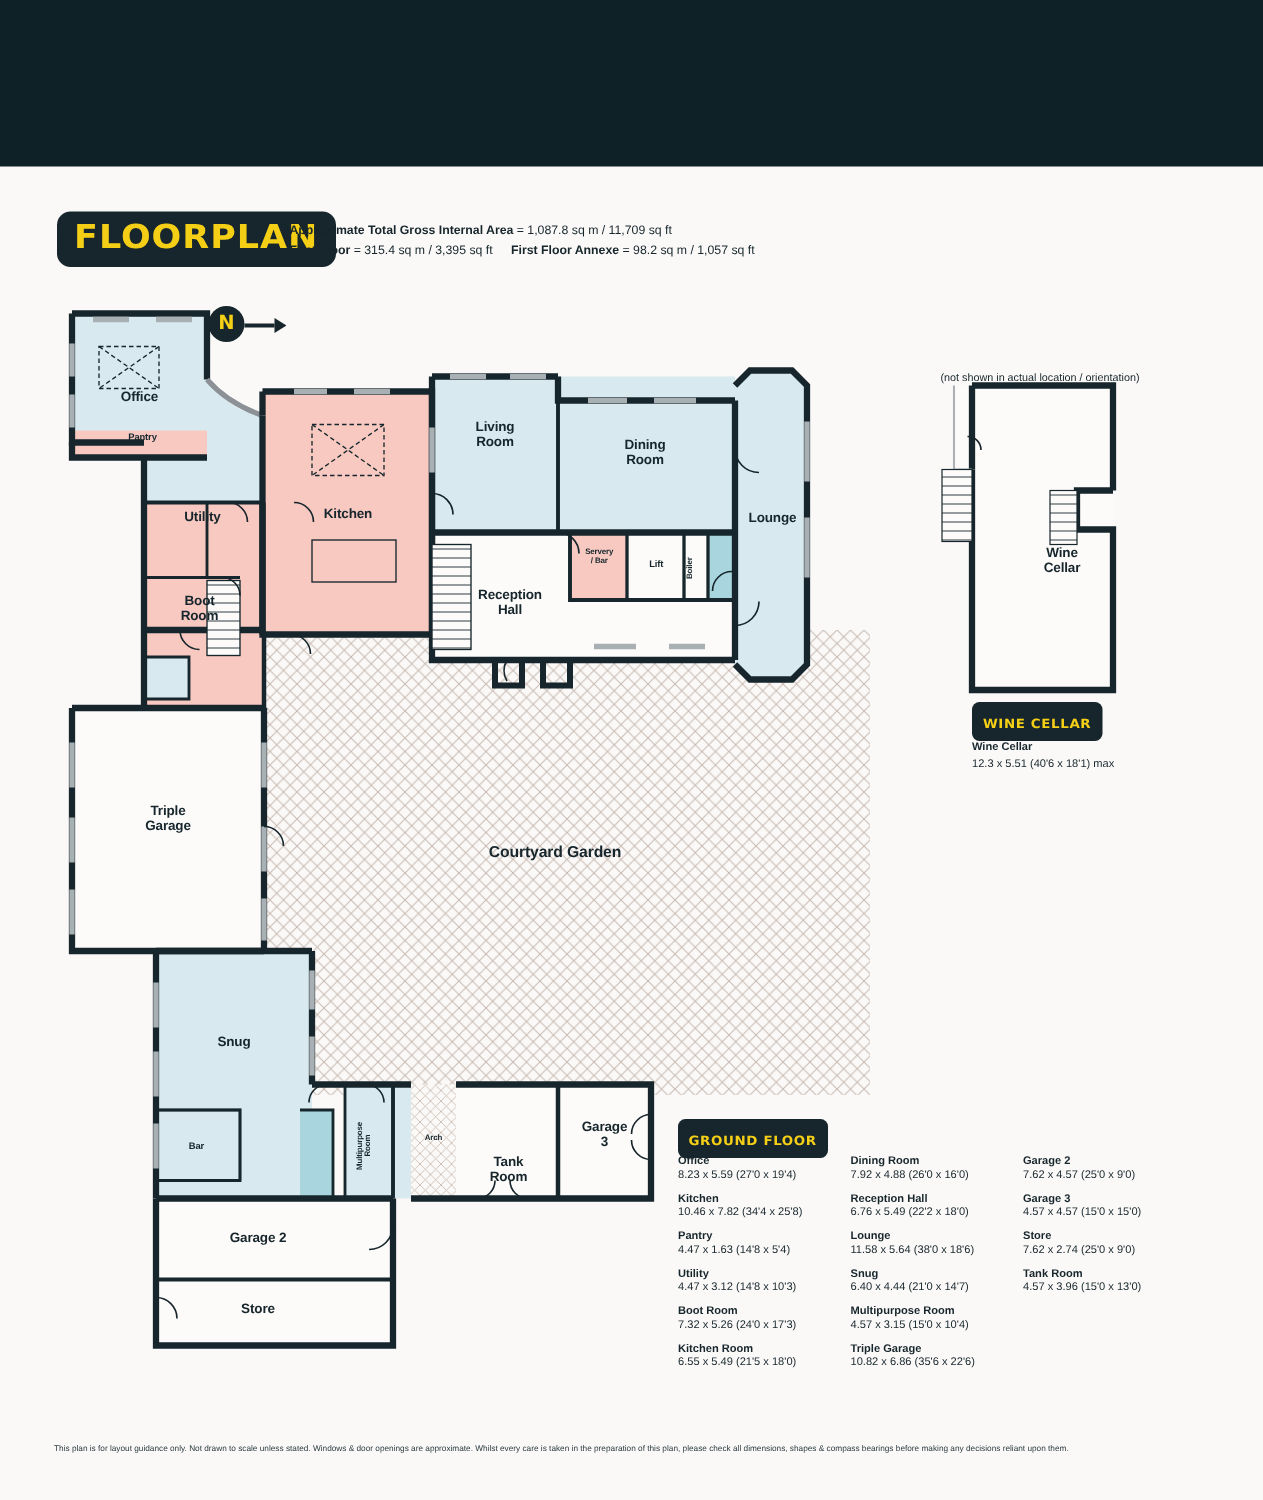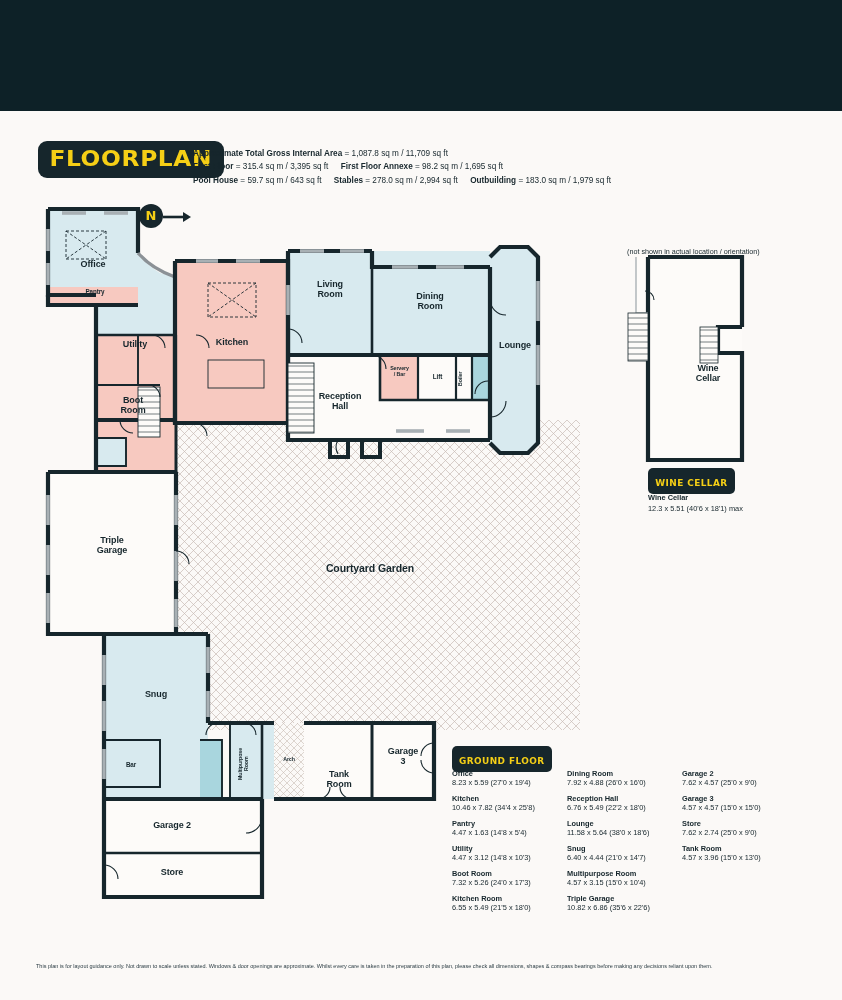--- a/index.html
+++ b/index.html
@@ -120,29 +120,21 @@
 
   <div id="area-summary">
     <div class="row">
       <b>Approximate Total Gross Internal Area</b>
       = <span>1,087.8 sq m / 11,709 sq ft</span>
     </div>
     <div class="row">
       <b>First Floor</b>
       = <span>315.4 sq m / 3,395 sq ft</span><span class="gap"></span>
       <b>First Floor Annexe</b>
-      = <span>98.2 sq m / 1,695 sq ft</span>
-    </div>
-    <div class="row">
-      <b>Pool House</b>
-      = <span>59.7 sq m / 643 sq ft</span><span class="gap"></span>
-      <b>Stables</b>
-      = <span>278.0 sq m / 2,994 sq ft</span><span class="gap"></span>
-      <b>Outbuilding</b>
-      = <span>183.0 sq m / 1,979 sq ft</span>
+      = <span>98.2 sq m / 1,057 sq ft</span>
     </div>
   </div>
 </div>
 
 <div id="plan">
 
   <svg class="planvec" width="842" height="760" viewBox="0 0 842 760">
     <defs>
       <pattern id="hatchpat" width="9" height="9" patternUnits="userSpaceOnUse">
         <rect width="9" height="9" fill="#fbf9f7"></rect>

